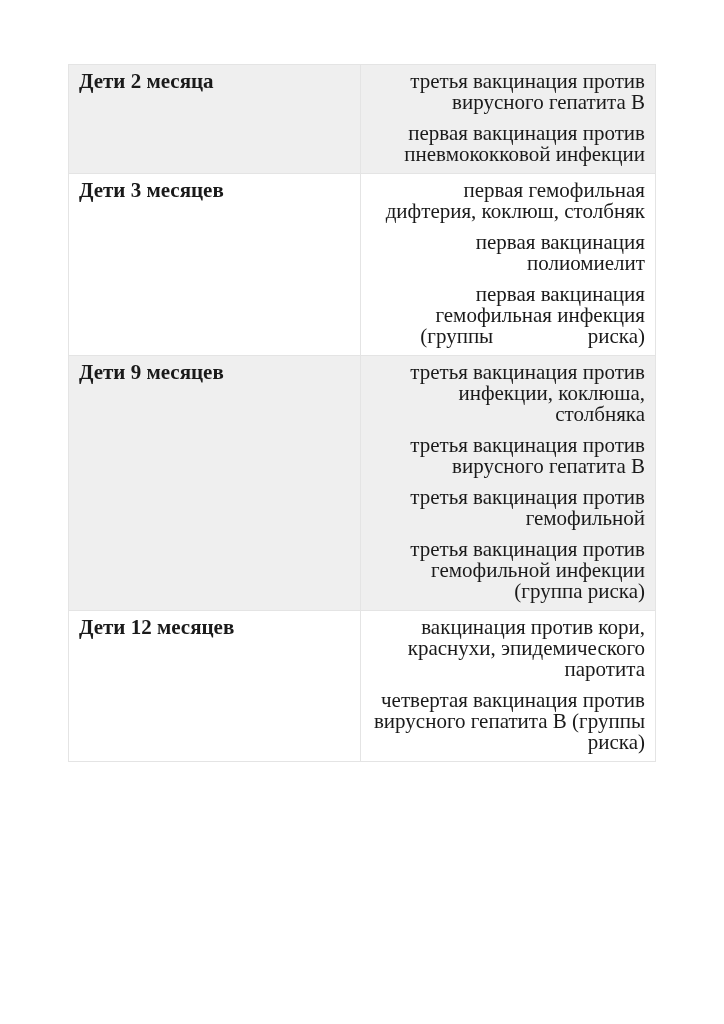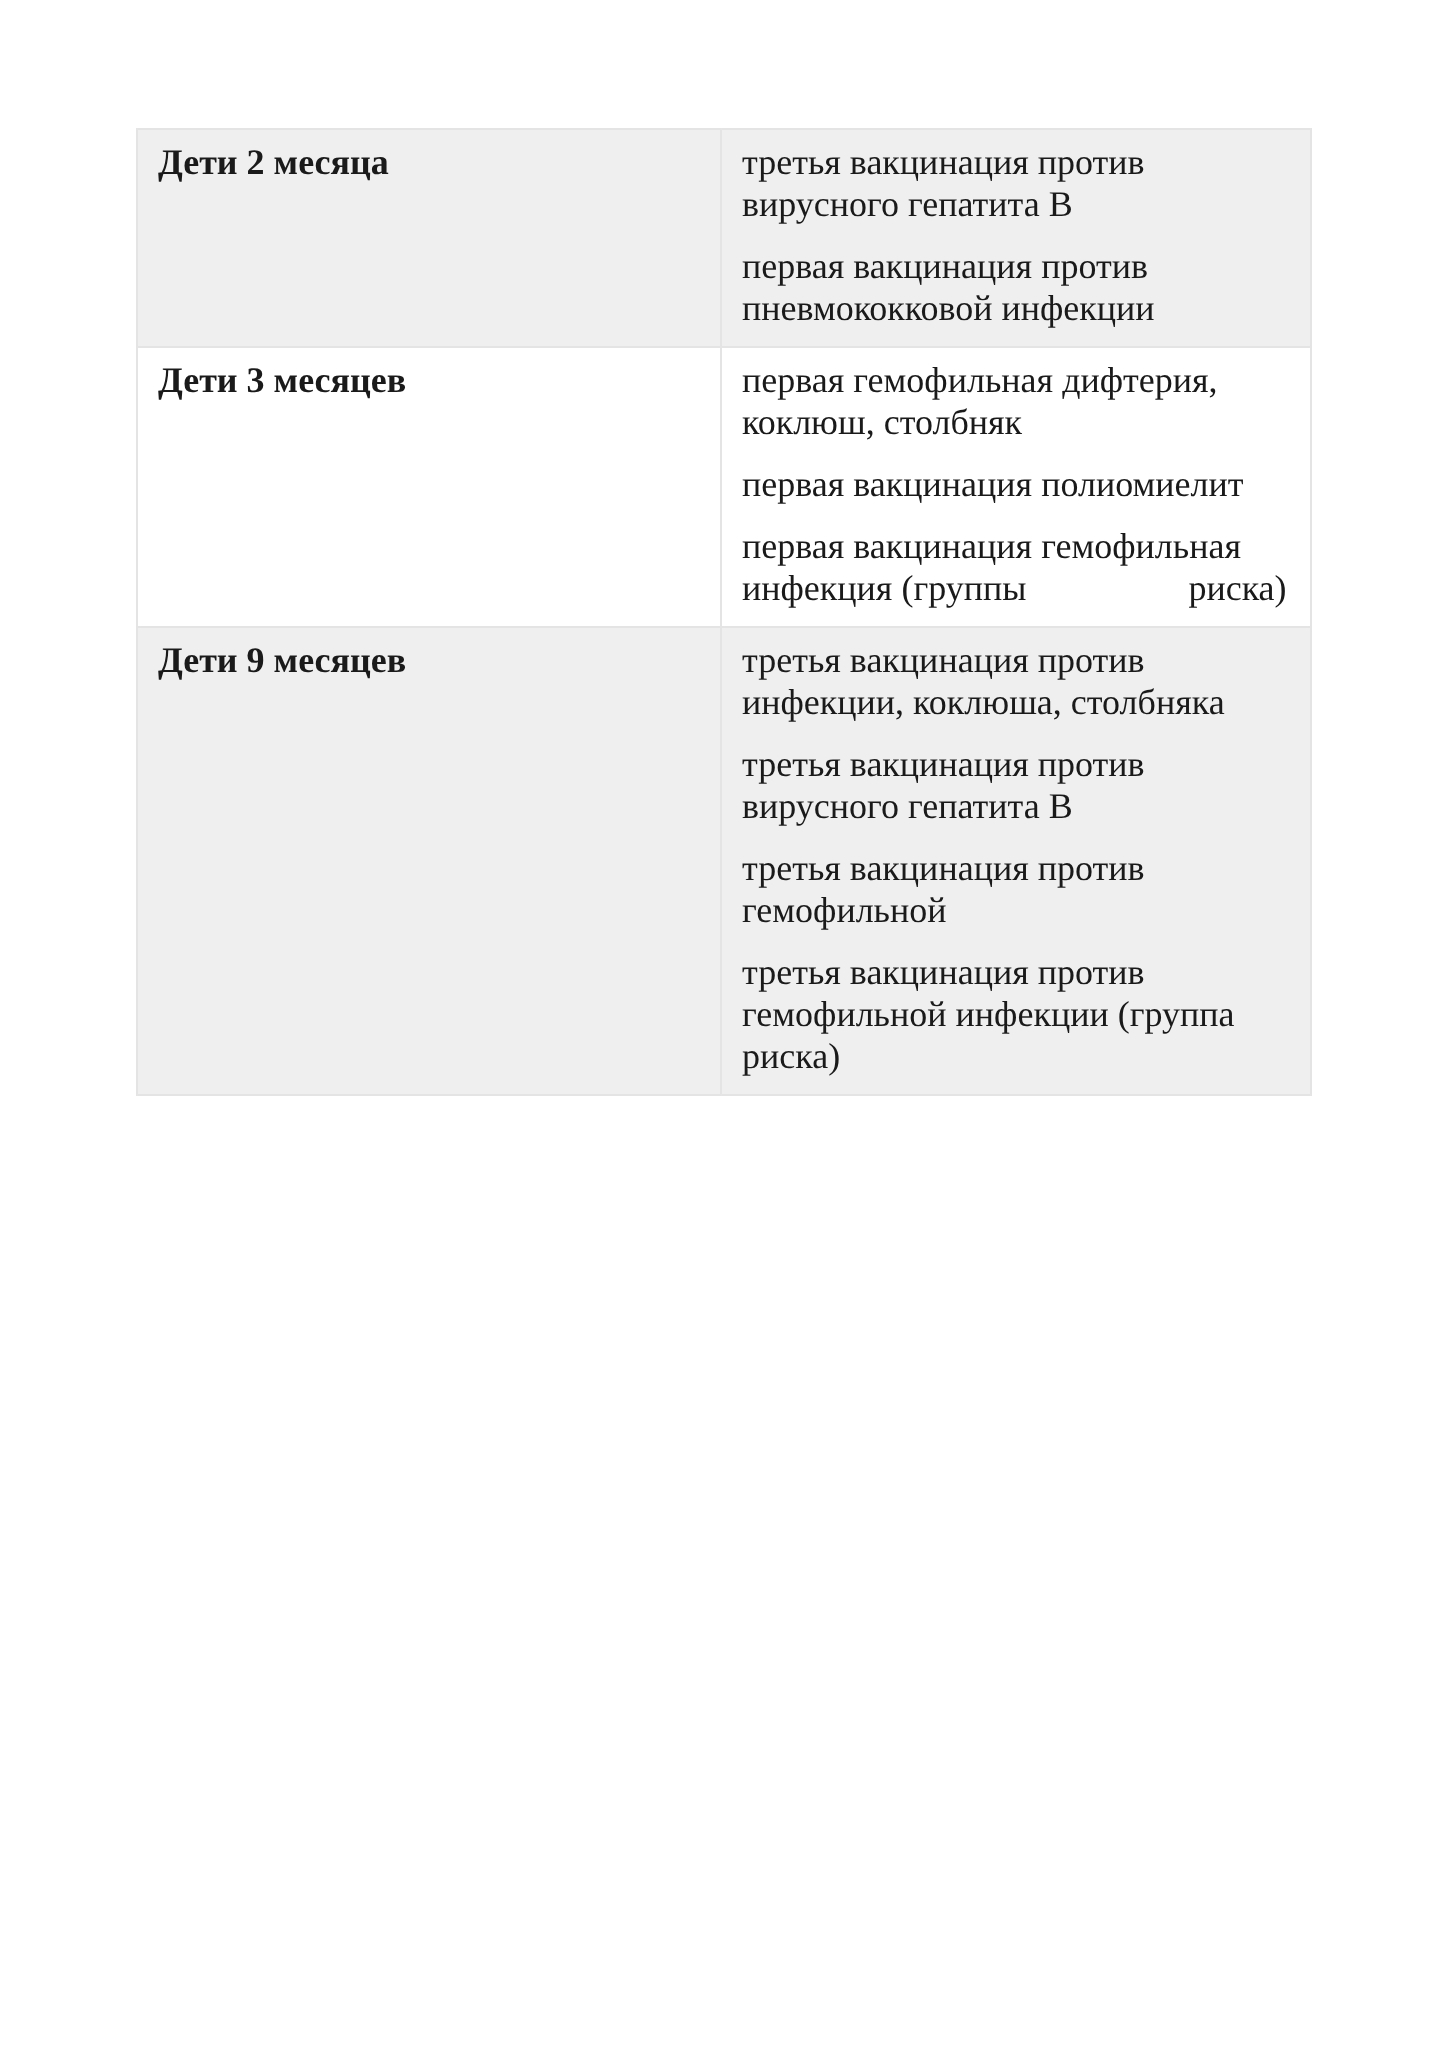--- a/index.html
+++ b/index.html
@@ -28,31 +28,31 @@
     width: 588px;
     border-collapse: collapse;
     table-layout: fixed;
   }
   .vaccine-table tr:nth-child(odd) td {
     background: var(--shaded);
   }
   .vaccine-table td {
     vertical-align: top;
     border: 1px solid var(--border);
-    font-size: 18px;
+    font-size: 21px;
     line-height: 21px;
     padding: 6px 10px 8px 10px;
   }
   td.age-cell {
     width: 292px;
     font-weight: bold;
   }
   td.vaccine-cell p {
     margin: 0 0 10px 0;
-    text-align: left;
+    text-align: right;
   }
   td.vaccine-cell p:last-child {
     margin-bottom: 0;
   }
 </style>
 </head>
 <body>
 
 <div class="page">
   <table class="vaccine-table">
@@ -74,15 +74,22 @@
         </tr>
         <tr>
           <td class="age-cell">Дети 9 месяцев</td>
           <td class="vaccine-cell">
             <p>третья вакцинация против инфекции, коклюша, столбняка</p>
             <p>третья вакцинация против вирусного гепатита В</p>
             <p>третья вакцинация против гемофильной</p>
             <p>третья вакцинация против гемофильной инфекции (группа риска)</p>
           </td>
         </tr>
+        <tr>
+          <td class="age-cell">Дети 12 месяцев</td>
+          <td class="vaccine-cell">
+            <p>вакцинация против кори, краснухи, эпидемического паротита</p>
+            <p>четвертая вакцинация против вирусного гепатита В (группы риска)</p>
+          </td>
+        </tr>
       </tbody>
   </table>
 </div>
 
 </body></html>

